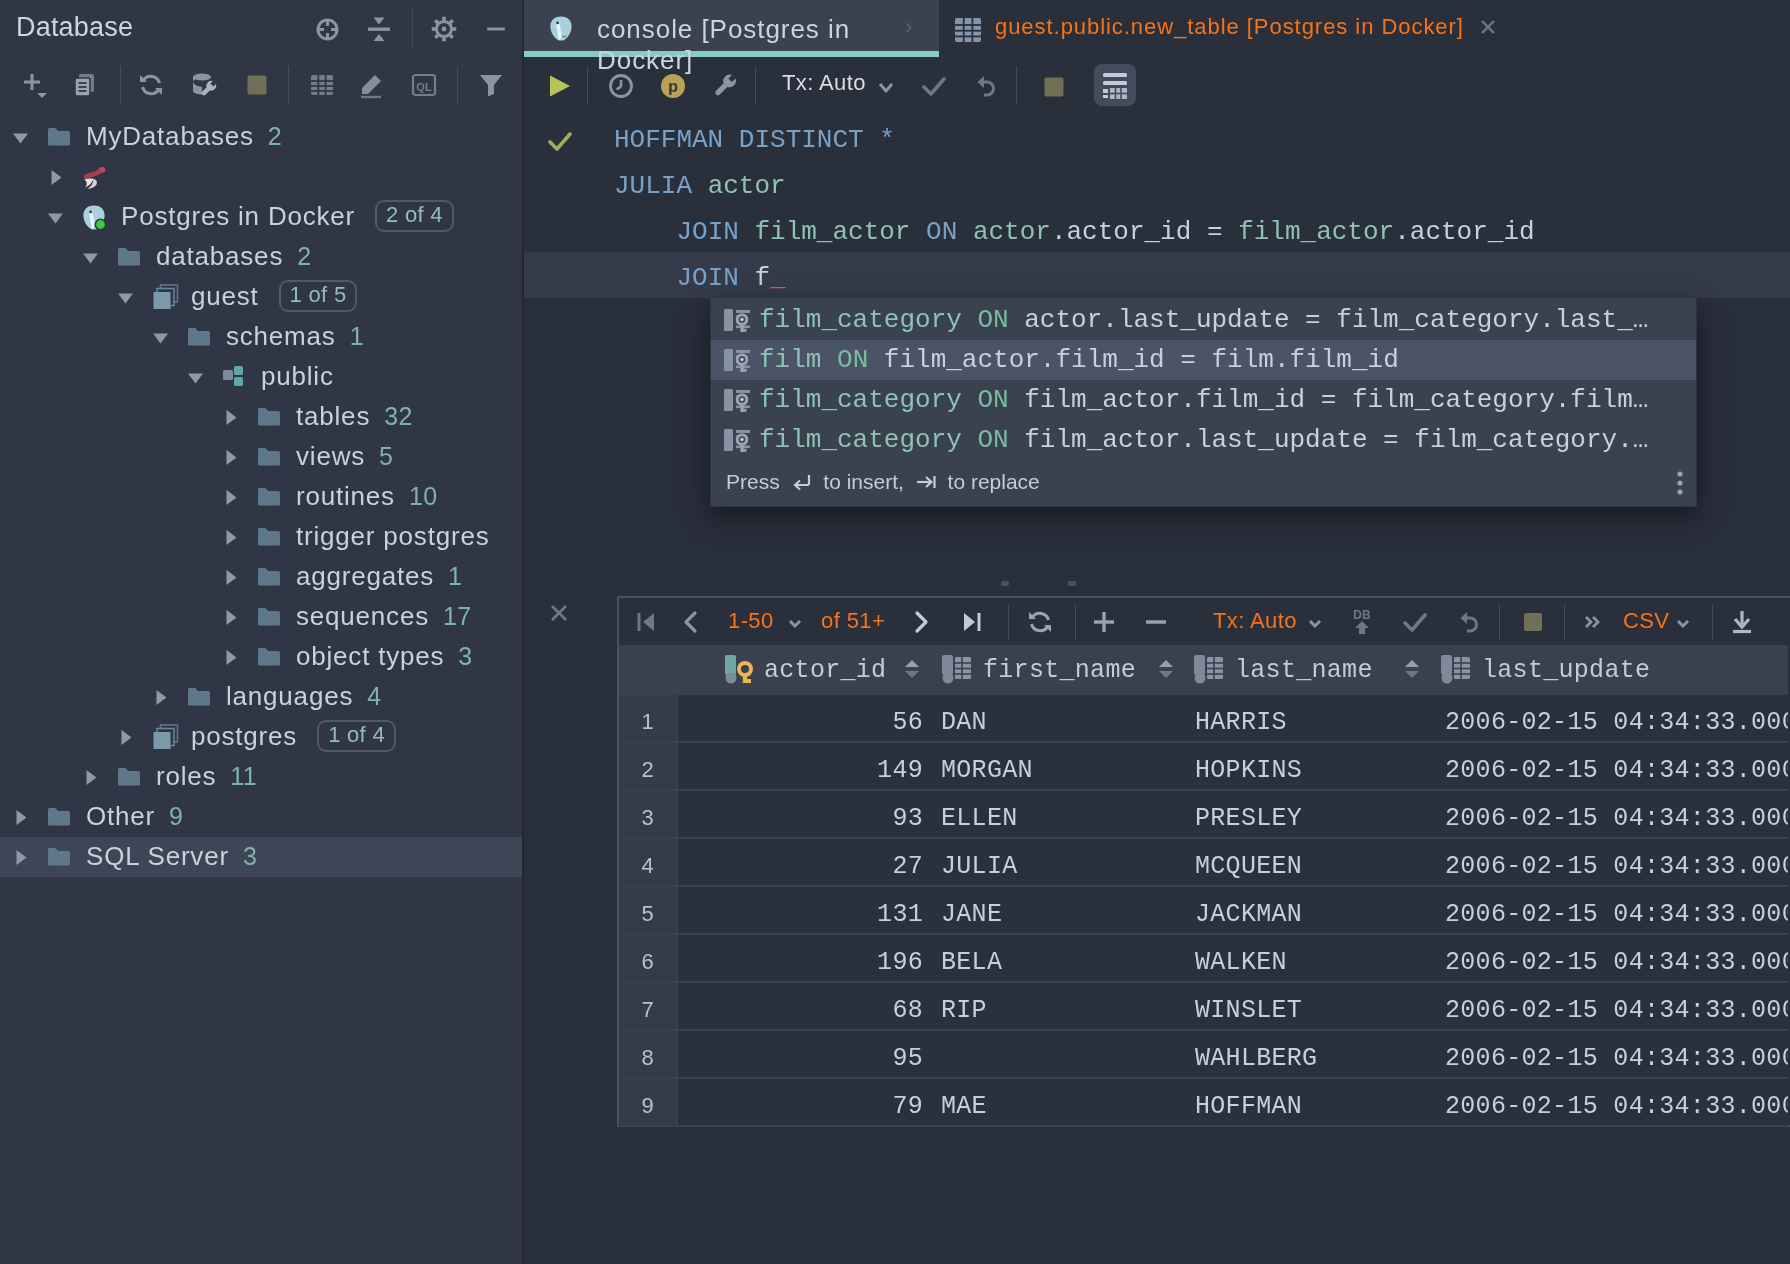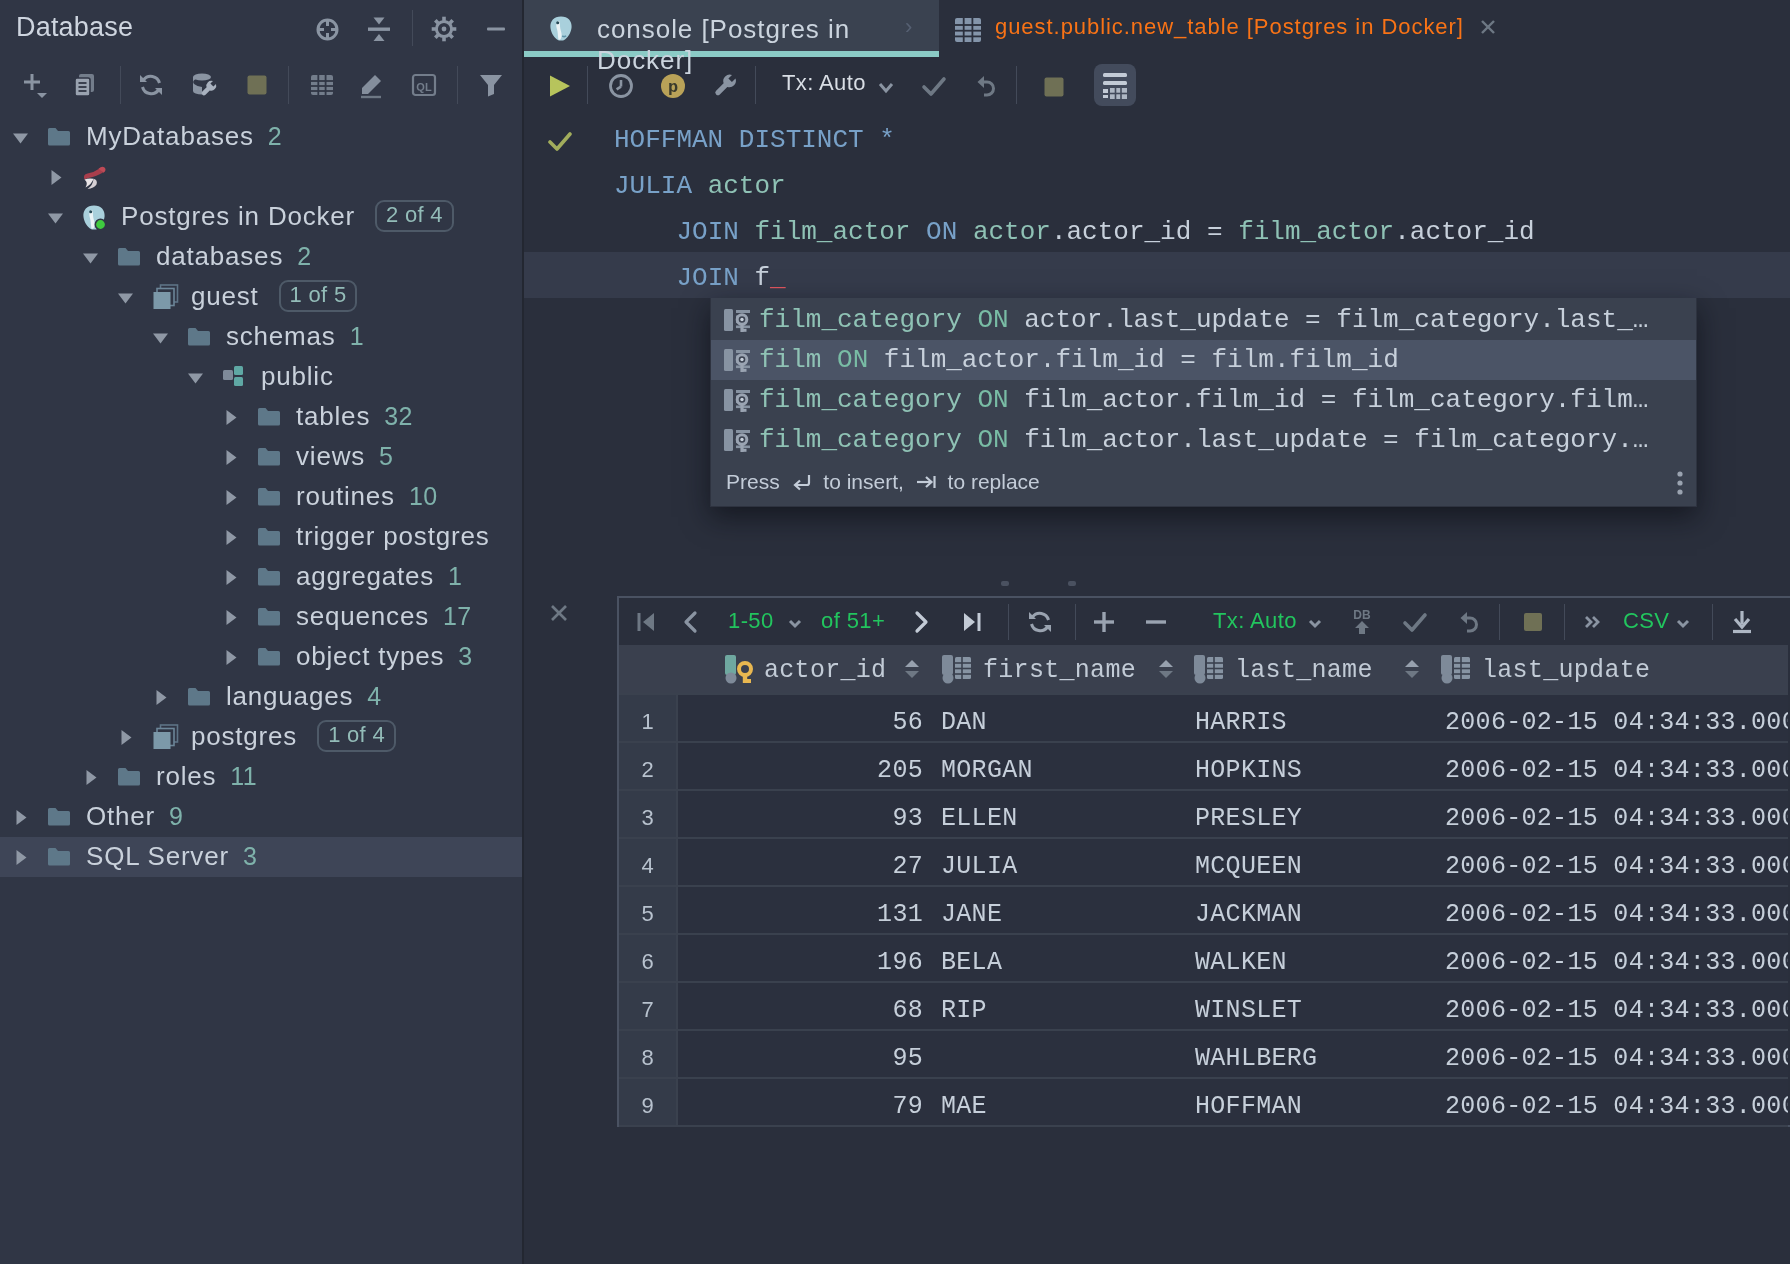--- a/index.html
+++ b/index.html
@@ -48,21 +48,21 @@
 .prow.sel { background:#4B5466; }
 .prow .ptxt { position:absolute; left:48px; top:0; }
 .picon { position:absolute; left:12px; top:7px; }
 #pfoot { position:relative; height:46px; font-size:21px; color:#C3CCD8; line-height:44px; padding-left:15px; }
 #pfoot .dots { position:absolute; right:12px; top:10px; }
 #results { position:absolute; left:93px; top:482px; width:1173px; height:532px; }
 #res-border { position:absolute; left:0; top:0; width:1173px; height:531px; border:2px solid #4A5262; border-right:none; }
 #res-close { position:absolute; left:-70px; top:5px; }
 #res-toolbar { position:absolute; left:2px; top:2px; width:1171px; height:47px; }
 .rsep { position:absolute; top:6px; width:1px; height:36px; background:#434A59; }
-.rtxt { position:absolute; top:10px; font-size:22px; color:#22c55e; letter-spacing:0.4px; }
+.rtxt { position:absolute; top:10px; font-size:22px; color:#f97316; letter-spacing:0.4px; }
 #res-grid { position:absolute; left:2px; top:49px; width:1169px; height:480px; }
 #res-head { position:absolute; left:0; top:0; width:1169px; height:48px; background:#3A404E; }
 .htxt { position:absolute; top:11px; font-family:"Liberation Mono", monospace; font-size:25px; color:#C2CBD6; letter-spacing:0.3px; }
 .gline { position:absolute; top:48px; width:2px; height:434px; background:#3A414E; }
 #res-rows { position:absolute; left:0; top:48px; width:1169px; border-top:2px solid #3A414E; }
 .grow { position:relative; width:1169px; height:48px; background:#2B303E; border-bottom:2px solid #3A414E; }
 .gut { position:absolute; left:0; top:0; width:59px; height:46px; background:#343B49; border-right:2px solid #3A414E; font-size:22px; color:#B8C2CE; text-align:center; line-height:54px; }
 .cell { position:absolute; top:0; height:46px; font-family:"Liberation Mono", monospace; font-size:25px; color:#C6CFDA; line-height:56px; letter-spacing:0.3px; white-space:pre; }
 .c-id { left:61px; width:250px; text-align:right; padding-right:7px; }
 .c-fn { left:313px; width:252px; padding-left:9px; }
@@ -841,21 +841,21 @@
             <div id="res-rows">
               <div class="grow">
                 <div class="gut">1</div>
                 <div class="cell c-id">56</div>
                 <div class="cell c-fn">DAN</div>
                 <div class="cell c-ln">HARRIS</div>
                 <div class="cell c-lu">2006-02-15 04:34:33.000</div>
               </div>
               <div class="grow">
                 <div class="gut">2</div>
-                <div class="cell c-id">205</div>
+                <div class="cell c-id">149</div>
                 <div class="cell c-fn">MORGAN</div>
                 <div class="cell c-ln">HOPKINS</div>
                 <div class="cell c-lu">2006-02-15 04:34:33.000</div>
               </div>
               <div class="grow">
                 <div class="gut">3</div>
                 <div class="cell c-id">93</div>
                 <div class="cell c-fn">ELLEN</div>
                 <div class="cell c-ln">PRESLEY</div>
                 <div class="cell c-lu">2006-02-15 04:34:33.000</div>

